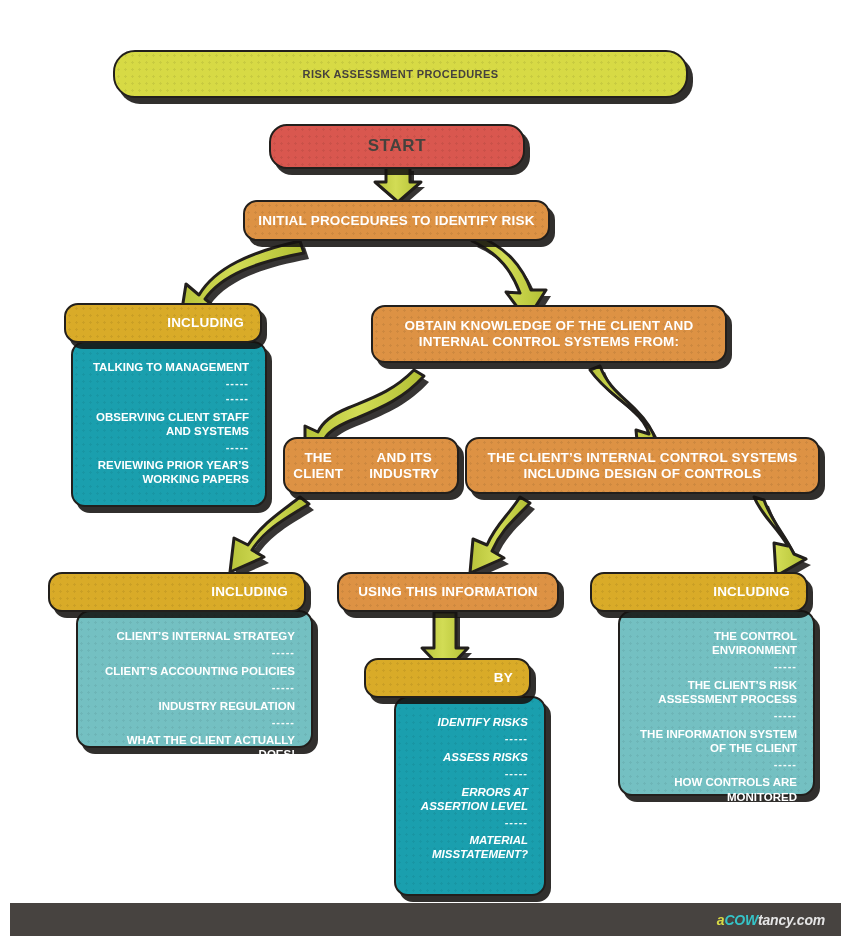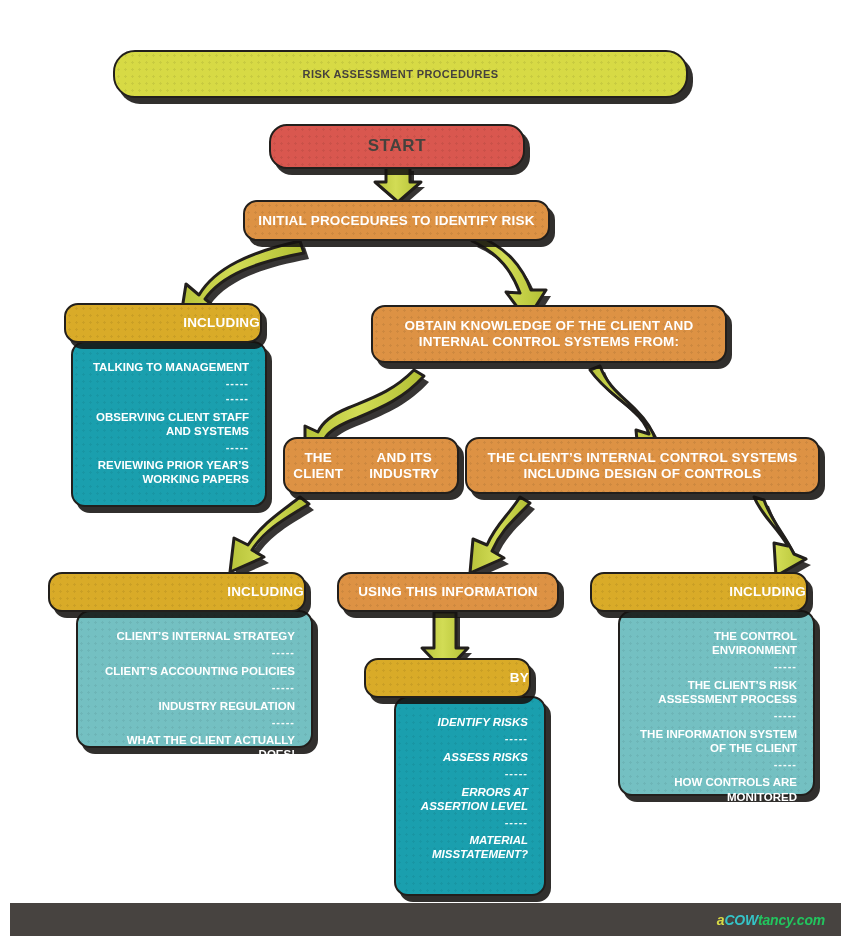--- a/index.html
+++ b/index.html
@@ -39,20 +39,21 @@
     letter-spacing:.4px;
   }
   .red{background-color:#d9574f;color:#46423d;font-size:17px;letter-spacing:.6px;border-radius:18px;}
   .orange{background-color:#dd9244;font-size:13.5px;}
   .gold{background-color:#d9ab28;font-size:13.5px;}
 
   
   .cap{
     border-bottom-left-radius:14px;border-bottom-right-radius:14px;
     justify-content:flex-end;
+    padding-right:16px;
     z-index:8;
   }
 
   
   .panel{
     position:absolute;
     box-sizing:border-box;
     border:2px solid #221f1c;
     border-radius:14px;
     box-shadow:5px 6px 0 rgba(20,18,16,.88);
@@ -89,21 +90,21 @@
     left:10px;top:903px;
     width:831px;height:33px;
     background:#474340;
     z-index:9;
     display:flex;align-items:center;justify-content:flex-end;
     padding-right:16px;box-sizing:border-box;
   }
   #logo{font-size:14px;font-weight:bold;font-style:italic;letter-spacing:-.2px;}
   #logo .l1{color:#d7da45;}
   #logo .l2{color:#35c4c8;margin-top:6px;}
-  #logo .l3{color:#22c55e;margin-top:16px;}
+  #logo .l3{color:#e5e5e5;margin-top:16px;}
 </style>
 </head>
 <body>
 
 <div id="stage">
 
   <svg id="arrows" viewBox="0 0 851 945">
     <defs>
       <linearGradient id="ag" x1="0" y1="0" x2="1" y2="0">
         <stop offset="0%" stop-color="#b7c33a"></stop>

